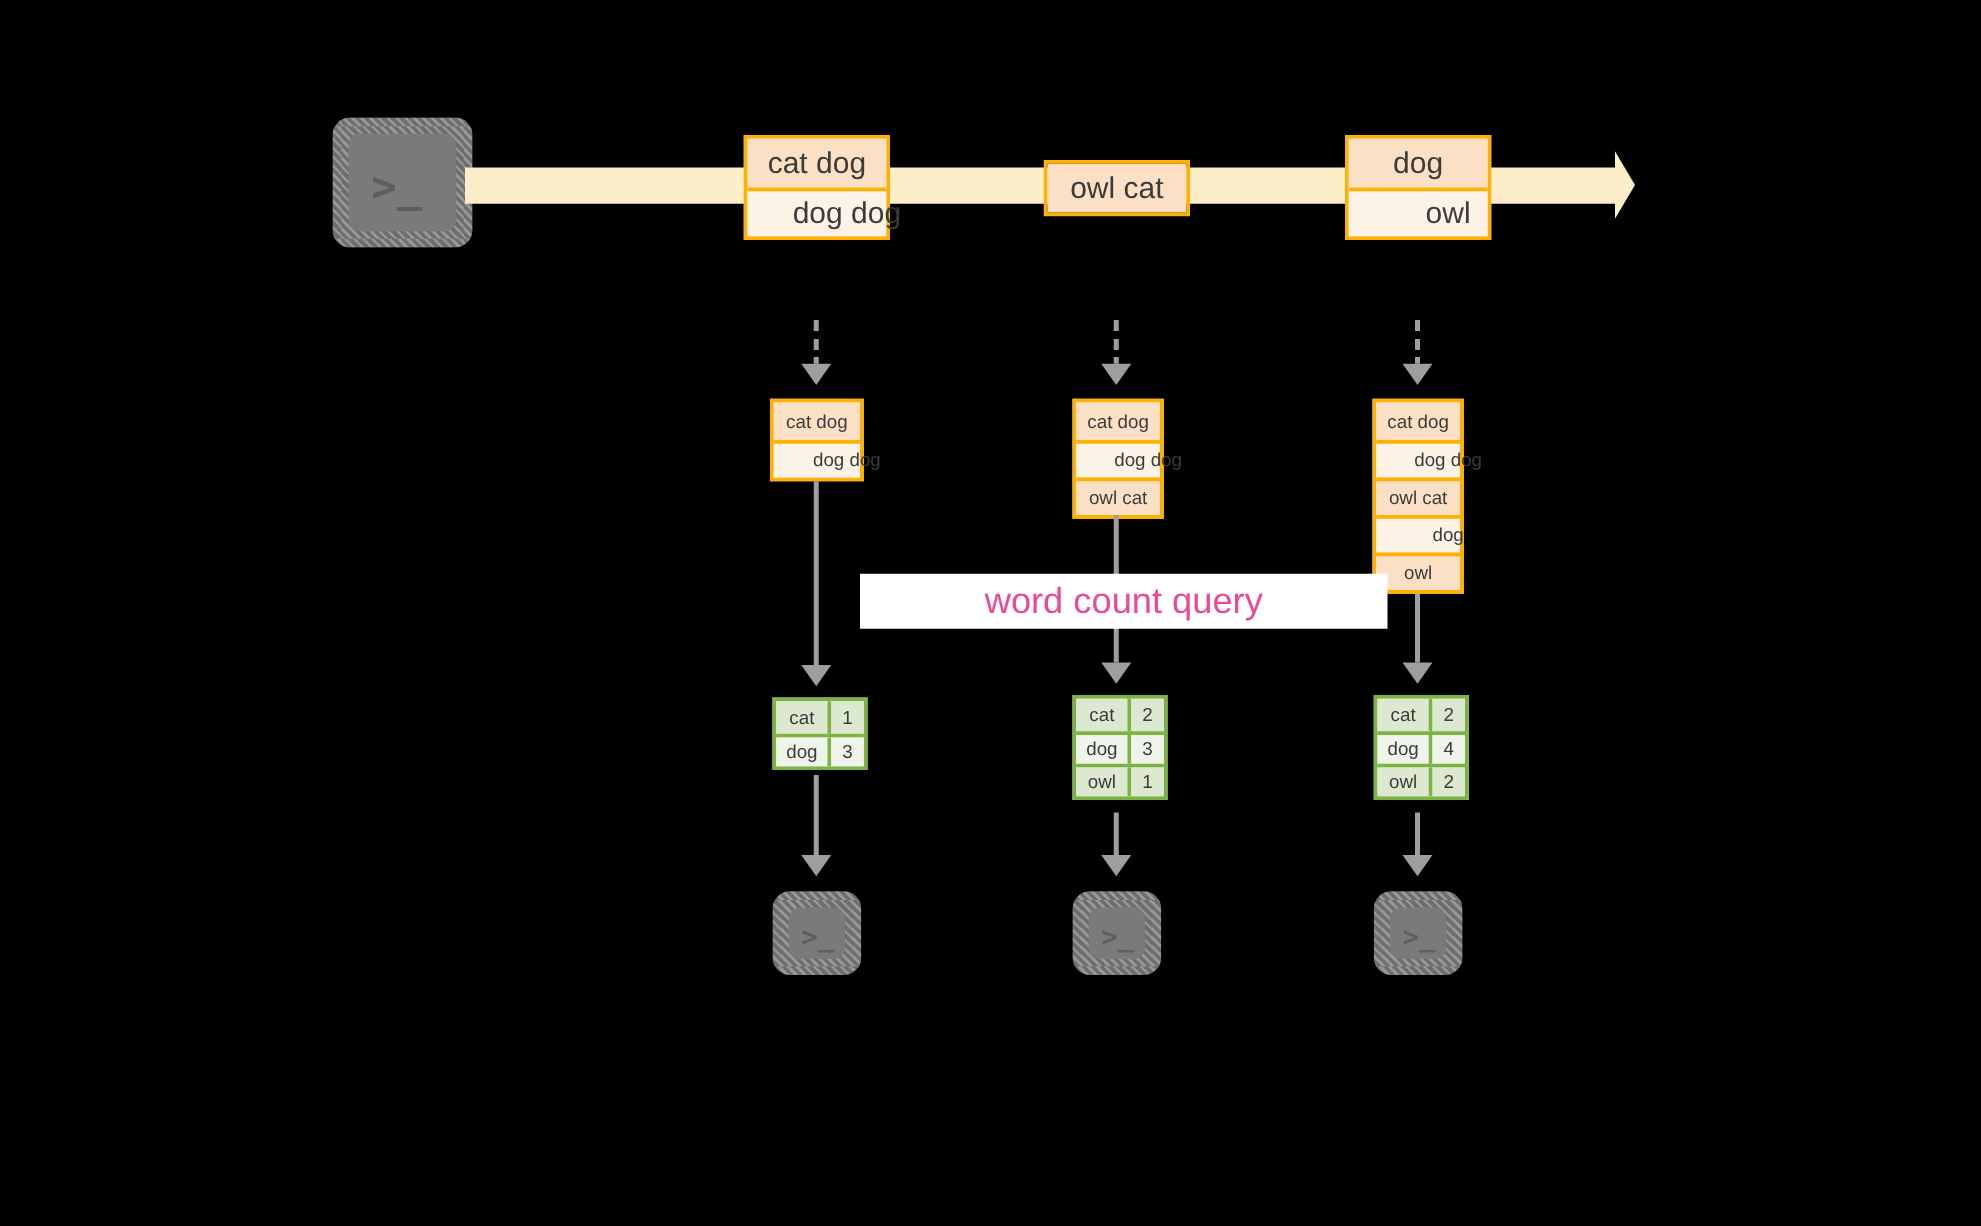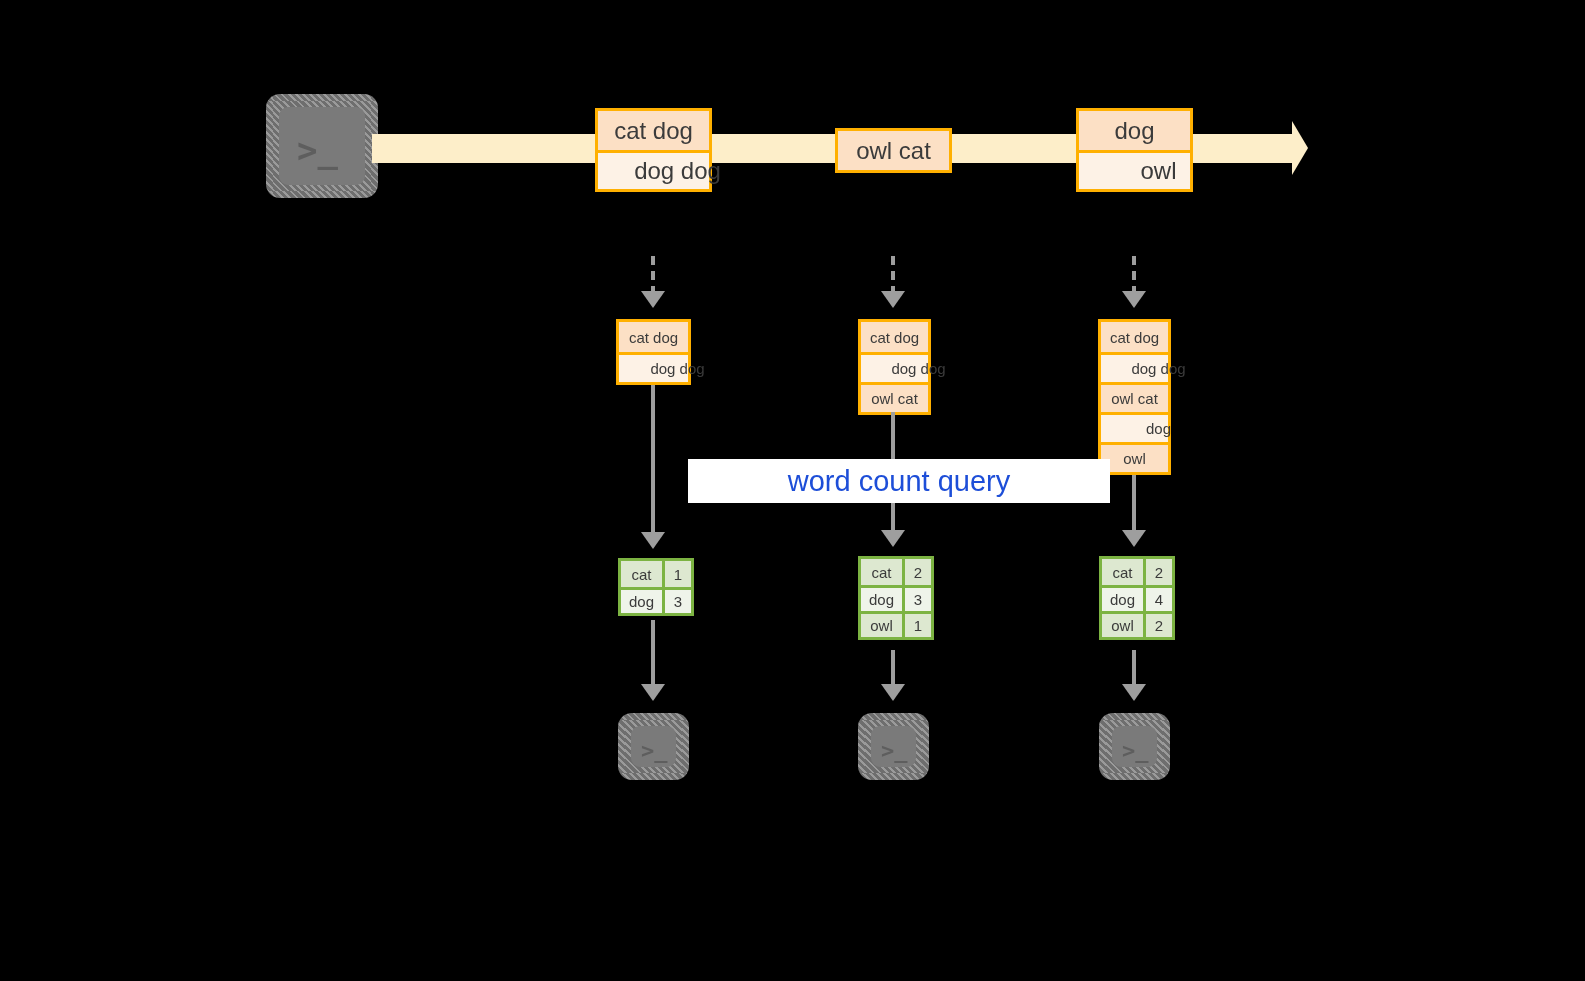--- a/index.html
+++ b/index.html
@@ -127,21 +127,21 @@
     width: 0; height: 0;
     border-top: 17px solid #9e9e9e;
     border-left: 12px solid transparent;
     border-right: 12px solid transparent;
   }
 
   
   .query-label {
     position: absolute;
     background: #ffffff;
-    color: #1d4ed8;
+    color: #ec4899;
     display: flex;
     align-items: center;
     justify-content: center;
     font-size: 29px;
     white-space: nowrap;
   }
 </style>
 </head>
 <body>
 

